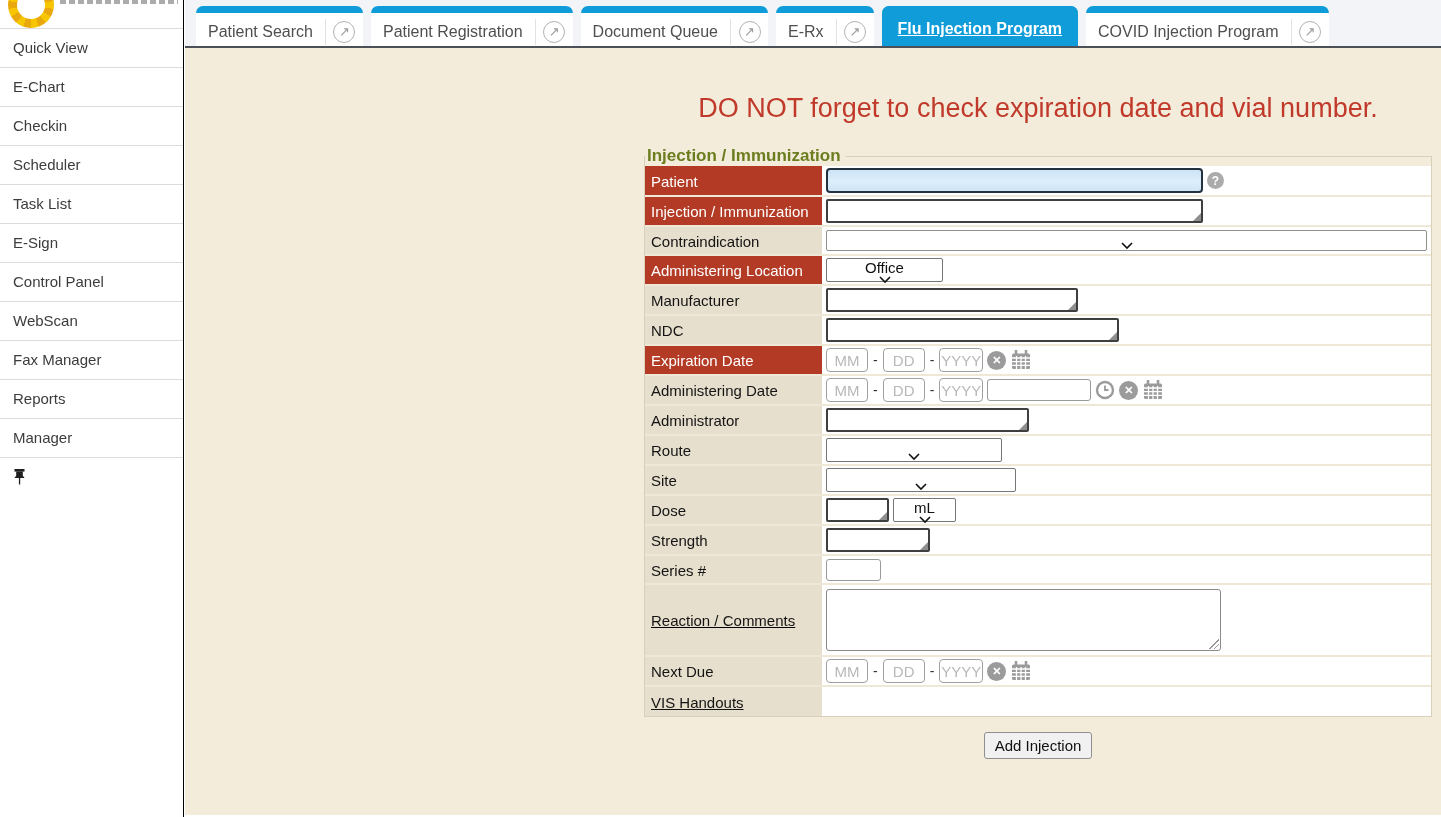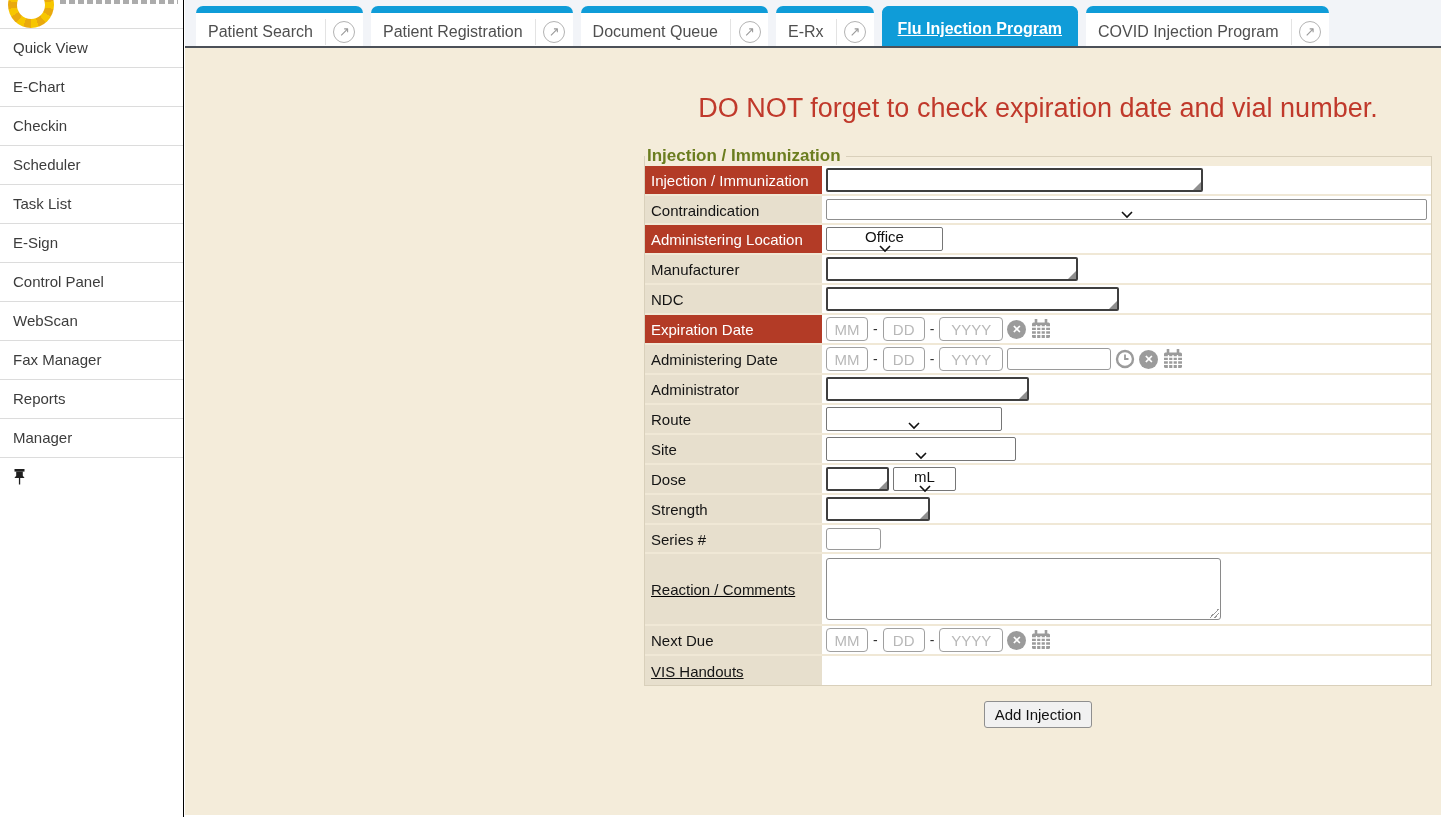--- a/index.html
+++ b/index.html
@@ -73,21 +73,21 @@
   .chev { flex:none; }
   .w376{width:377px} .w292{width:293px} .w252{width:252px} .w202{width:203px}
   .w190{width:190px} .w175{width:176px} .w140{width:145px} .w117{width:117px}
   .w100{width:104px} .w62{width:63px} .w54{width:55px}
   .selfull { width:100%; }
   .row-tall { min-height:72px;text-decoration:underline; }
 
   .dateinp { width:42px; height:24px; border:1px solid #a0a0a0; border-radius:4px;
     text-align:center; font-size:15px; color:#444; outline:none; }
   .dateinp::placeholder { color:#b8b8b8; }
-  .dateinp.yyyy { width:64px; }
+  .dateinp.yyyy { width:44px; }
   .dsep { color:#333; font-size:14px; margin:0 1px; }
 
   .icircle { width:19px; height:19px; border-radius:50%; background:#9b9b9b; flex:none;
     display:flex; align-items:center; justify-content:center; cursor:pointer; }
   .icircle span { color:#fff; font-weight:bold; font-size:11px; line-height:1; }
   .ihelp { width:17px; height:17px; border-radius:50%; background:#ababab; flex:none;
     display:flex; align-items:center; justify-content:center; cursor:pointer; }
   .ihelp span { color:#fff; font-weight:bold; font-size:12px; line-height:1; }
   .icon-svg { flex:none; cursor:pointer; display:block; }
 
@@ -166,20 +166,29 @@
   </div>
 
   <div class="content">
     <div class="formcol">
 
       <div class="warning">DO NOT forget to check expiration date and vial number.</div>
 
       <fieldset class="injform">
         <legend>Injection / Immunization</legend>
 
+        <div class="frow">
+          <div class="flabel req">Patient</div>
+          <div class="fvalue">
+            <input class="inp-patient" style="">
+            <span class="ihelp">
+                <span>?</span>
+              </span>
+          </div>
+        </div>
 
         <div class="frow">
           <div class="flabel req">Injection / Immunization</div>
           <div class="fvalue">
             <div class="ta w376"></div>
           </div>
         </div>
 
         <div class="frow">
           <div class="flabel">Contraindication</div>

